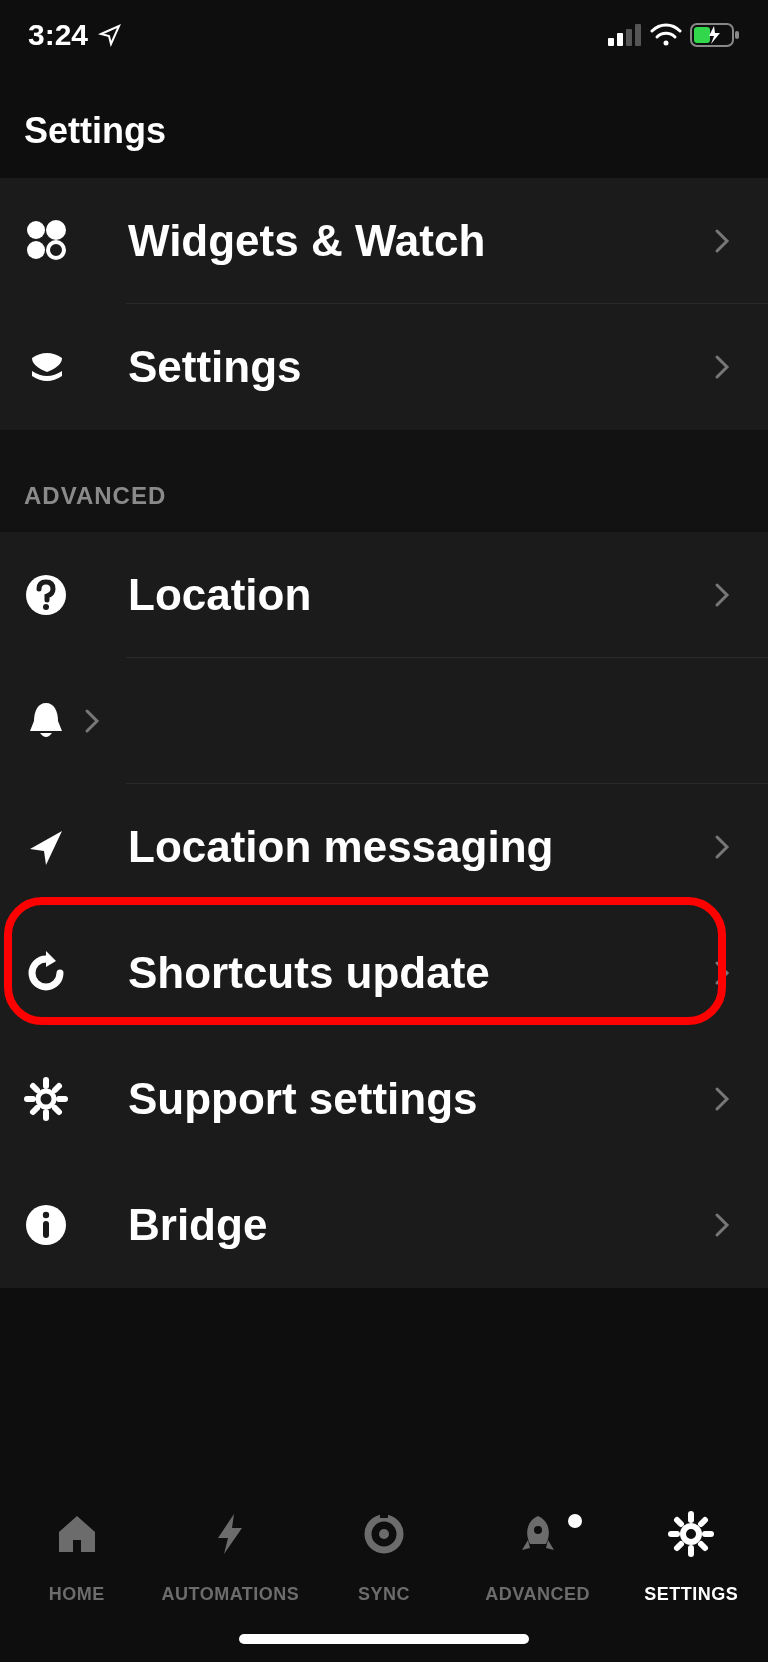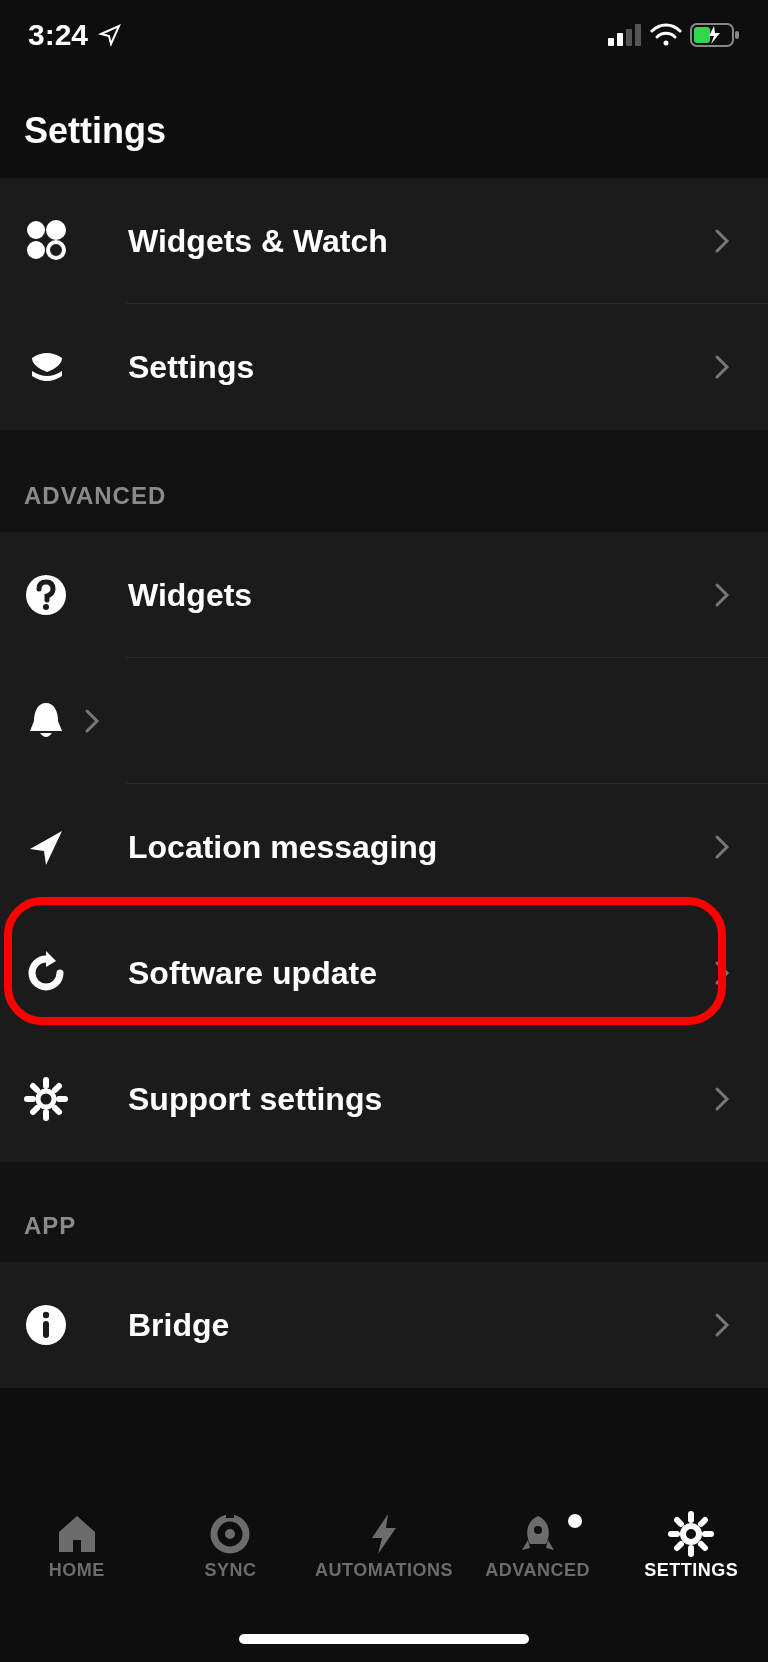--- a/index.html
+++ b/index.html
@@ -67,21 +67,21 @@
     padding-left: 24px;
     position: relative;
   }
   .row .icon-slot {
     width: 60px;
     display: flex;
     align-items: center;
     justify-content: flex-start;
   }
   .row .label {
-    font-size: 32px;
+    font-size: 44px;
     font-weight: 600;
     padding-left: 44px;
     flex: 1;
   }
   .row .chev {
     color: #777;
     padding-right: 38px;
   }
   .row .divider {
     position: absolute;
@@ -108,21 +108,21 @@
     background: #0e0e0e;
     display: flex;
     justify-content: space-around;
     align-items: flex-start;
     padding-top: 24px;
   }
   .tab {
     display: flex;
     flex-direction: column;
     align-items: center;
-    gap: 2px;
+    gap: 26px;
     width: 140px;
     color: #6c6c6c;
     position: relative;
   }
   .tab.active { color: #fff; }
   .tab-label {
     font-size: 18px;
     font-weight: 700;
     letter-spacing: 0.5px;
   }
@@ -233,21 +233,21 @@
   <div class="group">
 
     <div class="row">
       <span class="icon-slot">
         <svg width="44" height="44" viewBox="0 0 44 44">
           <circle cx="22" cy="22" r="20" fill="#fff"></circle>
           <path d="M15 16 Q15 9 22 9 Q29 9 29 16 Q29 21 23 23 L23 27" stroke="#1b1b1b" stroke-width="5" fill="none" stroke-linecap="round"></path>
           <circle cx="22" cy="34" r="3" fill="#1b1b1b"></circle>
         </svg>
       </span>
-      <span class="label">Widgets</span>
+      <span class="label">Location</span>
       <span class="chev">
         <svg width="16" height="26" viewBox="0 0 16 26">
             <path d="M3 3 L13 13 L3 23" stroke="#777" stroke-width="3" fill="none" stroke-linecap="round"></path>
           </svg>
       </span>
       <div class="divider"></div>
     </div>
 
     <div class="row">
       <span class="icon-slot">
@@ -278,21 +278,21 @@
       </span>
     </div>
 
     <div class="row">
       <span class="icon-slot">
         <svg width="44" height="44" viewBox="0 0 44 44">
           <path d="M36 22 A14 14 0 1 1 22 8" stroke="#fff" stroke-width="7" fill="none" stroke-linecap="round"></path>
           <path d="M22 0 L32 10 L22 16 Z" fill="#fff"></path>
         </svg>
       </span>
-      <span class="label">Software update</span>
+      <span class="label">Shortcuts update</span>
       <span class="chev">
         <svg width="16" height="26" viewBox="0 0 16 26">
             <path d="M3 3 L13 13 L3 23" stroke="#777" stroke-width="3" fill="none" stroke-linecap="round"></path>
           </svg>
       </span>
     </div>
 
     <div class="row">
       <span class="icon-slot">
         <svg width="44" height="44" viewBox="0 0 44 44">
@@ -311,21 +311,20 @@
       </span>
       <span class="label">Support settings</span>
       <span class="chev">
         <svg width="16" height="26" viewBox="0 0 16 26">
             <path d="M3 3 L13 13 L3 23" stroke="#777" stroke-width="3" fill="none" stroke-linecap="round"></path>
           </svg>
       </span>
     </div>
   </div>
 
-  <div class="section-header app">APP</div>
 
   <div class="group">
 
     <div class="row">
       <span class="icon-slot">
         <svg width="44" height="44" viewBox="0 0 44 44">
           <circle cx="22" cy="22" r="20" fill="#fff"></circle>
           <circle cx="22" cy="12" r="3.2" fill="#1b1b1b"></circle>
           <rect x="19" y="18" width="6" height="17" rx="3" fill="#1b1b1b"></rect>
         </svg>
@@ -344,38 +343,38 @@
 <div class="highlight-box" style="top:897px; left:4px; width:722px; height:128px;"></div>
 
 <div class="tab-bar">
   <div class="tab">
     <span>
       <svg width="48" height="48" viewBox="0 0 48 48">
           <path d="M6 22 L24 6 L42 22 L42 42 L28 42 L28 30 L20 30 L20 42 L6 42 Z" fill="#6c6c6c"></path>
         </svg>
     </span>
     <span class="tab-label">HOME</span>
+  </div>
+  <div class="tab">
+    <span>
+      <svg width="48" height="48" viewBox="0 0 48 48">
+          <path d="M28 4 L12 28 L22 28 L18 44 L36 18 L26 18 Z" fill="#6c6c6c"></path>
+        </svg>
+    </span>
+    <span class="tab-label">AUTOMATIONS</span>
   </div>
   <div class="tab">
     <span>
       <svg width="48" height="48" viewBox="0 0 48 48">
         <circle cx="24" cy="24" r="16" fill="none" stroke="#6c6c6c" stroke-width="7"></circle>
         <circle cx="24" cy="24" r="5" fill="#6c6c6c"></circle>
         <rect x="20" y="0" width="8" height="8" fill="#0e0e0e"></rect>
       </svg>
     </span>
     <span class="tab-label">SYNC</span>
-  </div>
-  <div class="tab">
-    <span>
-      <svg width="48" height="48" viewBox="0 0 48 48">
-          <path d="M28 4 L12 28 L22 28 L18 44 L36 18 L26 18 Z" fill="#6c6c6c"></path>
-        </svg>
-    </span>
-    <span class="tab-label">AUTOMATIONS</span>
   </div>
   <div class="tab">
     <span>
       <svg width="48" height="48" viewBox="0 0 48 48">
         <path d="M24 6 C34 10 38 22 32 34 L16 34 C10 22 14 10 24 6 Z" fill="#6c6c6c"></path>
         <circle cx="24" cy="20" r="4" fill="#0e0e0e"></circle>
         <path d="M14 30 L8 40 L16 38 Z" fill="#6c6c6c"></path>
         <path d="M34 30 L40 40 L32 38 Z" fill="#6c6c6c"></path>
       </svg>
     </span>

